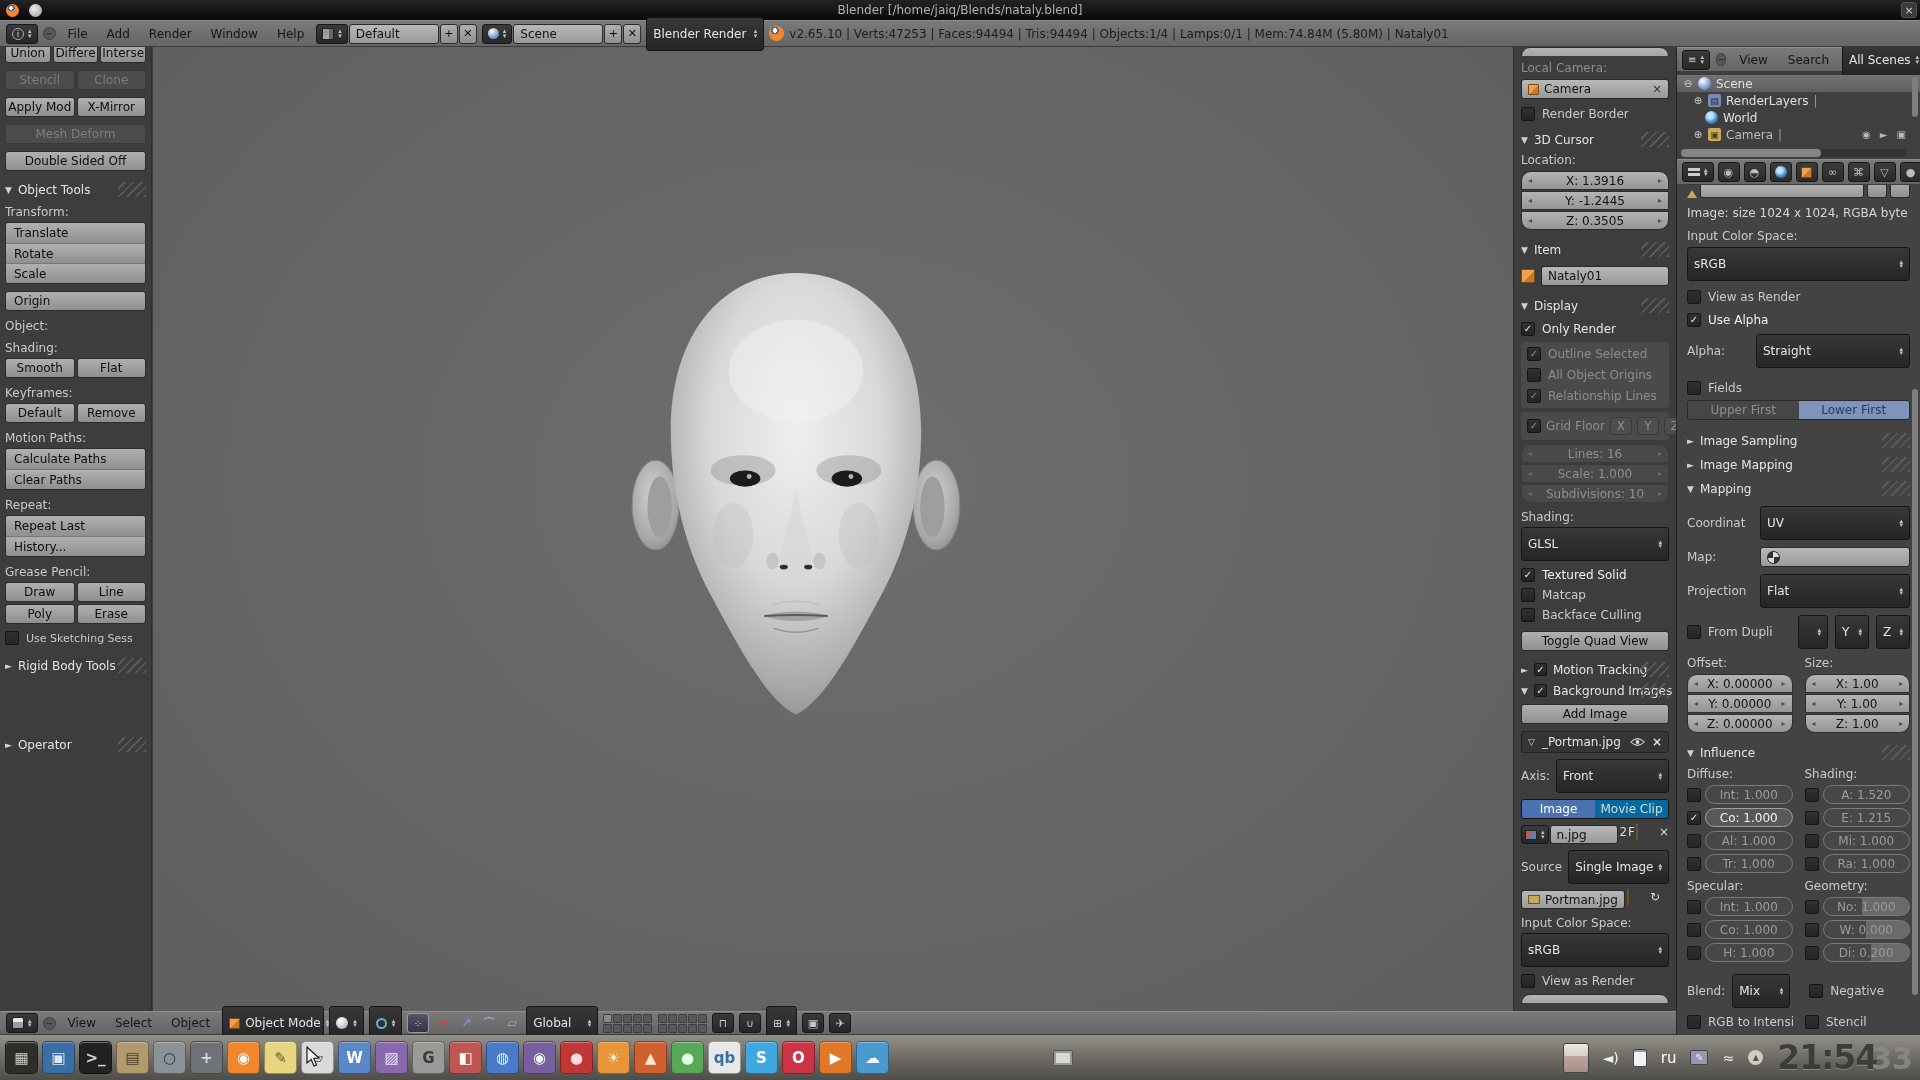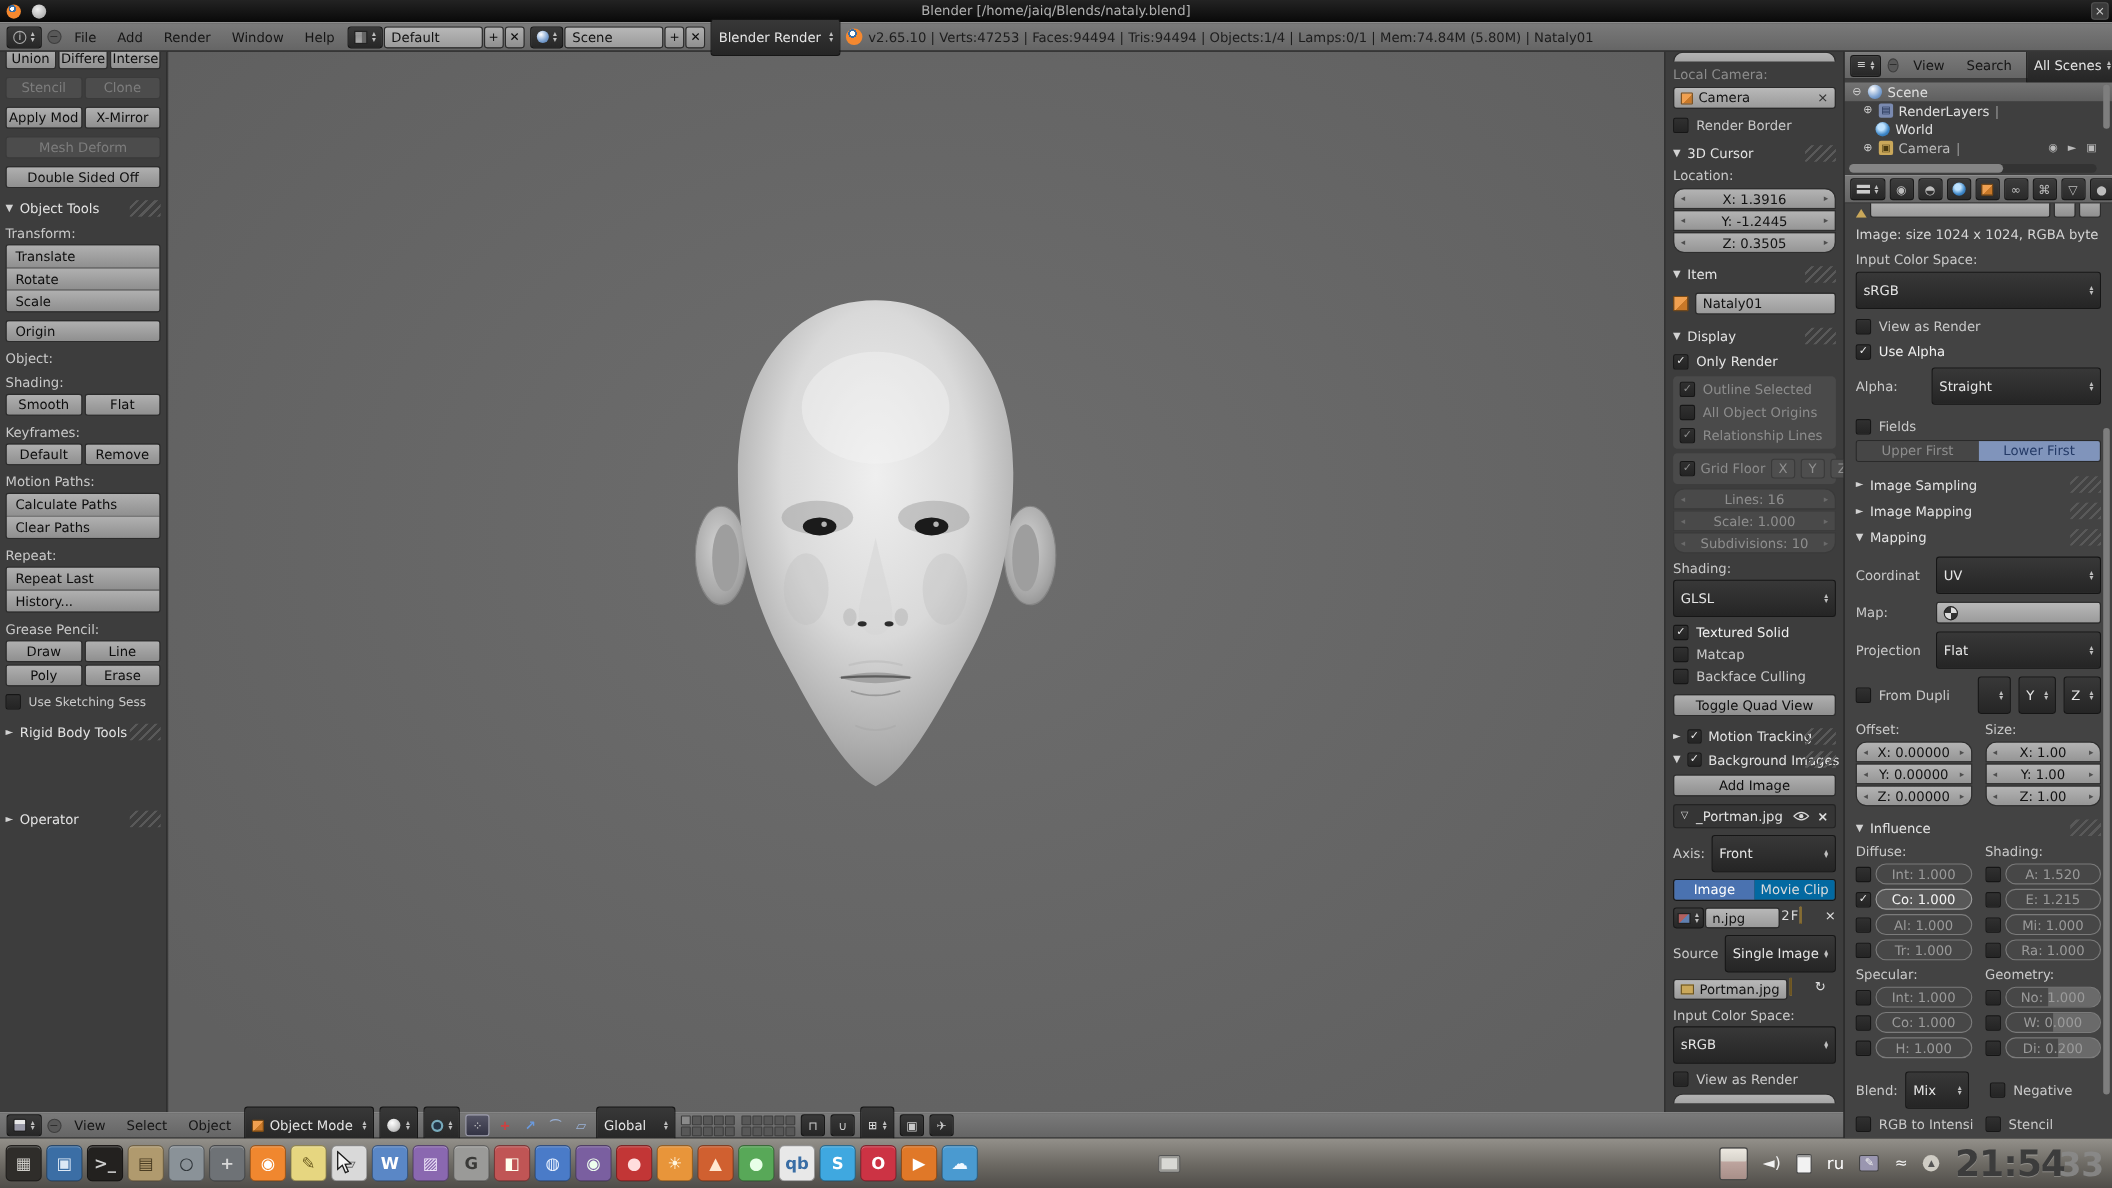--- a/index.html
+++ b/index.html
@@ -549,21 +549,21 @@
         <span style="width:12px;height:12px;background:linear-gradient(#e8e8e8 0 40%,#9a9aa8 40%);border:1px solid #222;border-radius:2px"></span>
         <span class="spin">
           <i>▴</i>
           <i>▾</i>
         </span>
       </span>
     <span style="width:13px;height:13px;border-radius:50%;border:1px solid #3e3e3e;background:#585858;color:#2a2a2a;font-size:10px;display:flex;align-items:center;justify-content:center">−</span>
     <span class="menu">View</span>
     <span class="menu">Select</span>
     <span class="menu">Object</span>
-    <span class="dd" style="width:118px">
+    <span class="dd" style="width:102px">
         <span class="cube"></span>
         <span>Object Mode</span>
         <span class="spin">
           <i>▴</i>
           <i>▾</i>
         </span>
       </span>
     <span class="dd">
         <span style="width:12px;height:12px;border-radius:50%;background:radial-gradient(circle at 38% 32%,#fff,#c9c9c9 60%,#8f8f8f)"></span>
         <span class="spin">

